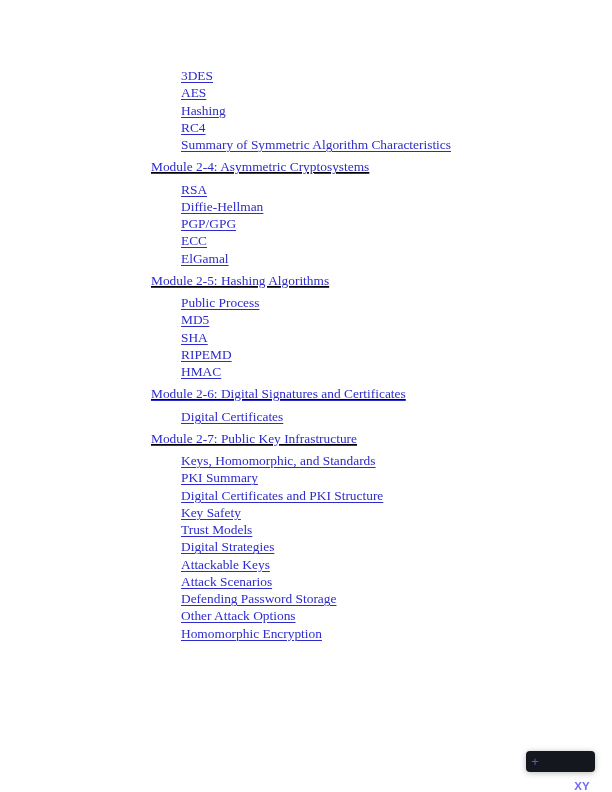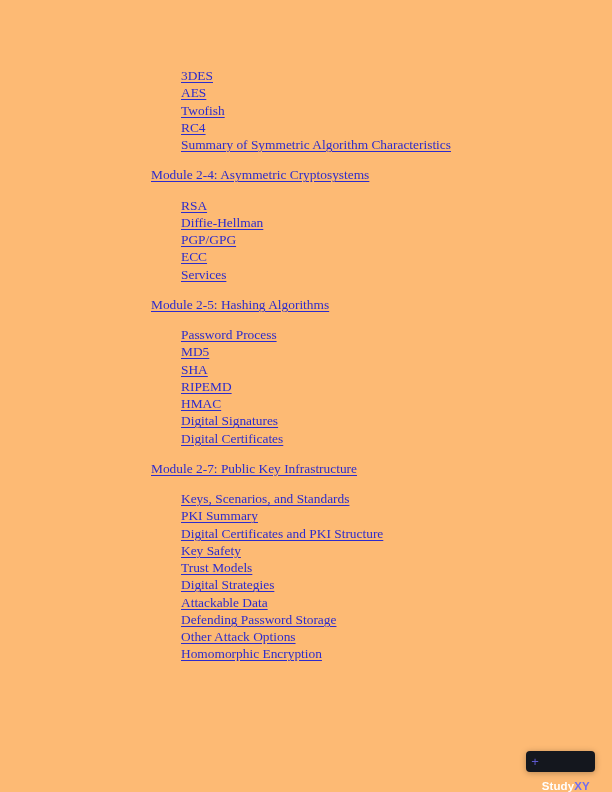--- a/index.html
+++ b/index.html
@@ -1,41 +1,41 @@
 <!DOCTYPE html>
 <html style="--link-color: #2d2bcc;"><head>
 <meta charset="utf-8">
 <style>
   * { margin: 0; padding: 0; box-sizing: border-box; }
   html, body { background: #e8e8e8; }
   .page {
     position: relative;
     width: 612px;
     height: 792px;
-    background: #fdba74;
+    background: #ffffff;
     overflow: hidden;
     font-family: "Liberation Serif", "DejaVu Serif", serif;
     margin: 0 auto;
   }
   .toc {
     position: absolute;
     left: 151px;
     top: 67px;
     font-size: 13.4px;
     line-height: 17.25px;
     white-space: nowrap;
   }
   .toc a {
     color: var(--link-color, #2d2bcc);
     text-decoration: underline;
     text-decoration-thickness: 1px;
     text-underline-offset: 1.5px;
     cursor: pointer;
   }
-  .module-row { margin: 13px 0; }
+  .module-row { margin: 5px 0; text-decoration: underline; }
   .item-row { margin-left: 30px; }
   .badge {
     position: absolute;
     left: 526px;
     top: 751px;
     width: 69px;
     height: 21px;
     border-radius: 4px;
     display: flex;
     align-items: center;
@@ -55,55 +55,56 @@
 </style>
 </head>
 <body>
 
 <div class="page">
 
   <div class="toc">
       <div class="toc-section">
         <div class="item-row"><a href="#">3DES</a></div>
         <div class="item-row"><a href="#">AES</a></div>
-        <div class="item-row"><a href="#">Twofish</a></div>
+        <div class="item-row"><a href="#">Hashing</a></div>
         <div class="item-row"><a href="#">RC4</a></div>
         <div class="item-row"><a href="#">Summary of Symmetric Algorithm Characteristics</a></div>
       </div>
       <div class="toc-section">
         <div class="module-row"><a href="#">Module 2-4: Asymmetric Cryptosystems</a></div>
         <div class="item-row"><a href="#">RSA</a></div>
         <div class="item-row"><a href="#">Diffie-Hellman</a></div>
         <div class="item-row"><a href="#">PGP/GPG</a></div>
         <div class="item-row"><a href="#">ECC</a></div>
-        <div class="item-row"><a href="#">Services</a></div>
+        <div class="item-row"><a href="#">ElGamal</a></div>
       </div>
       <div class="toc-section">
         <div class="module-row"><a href="#">Module 2-5: Hashing Algorithms</a></div>
-        <div class="item-row"><a href="#">Password Process</a></div>
+        <div class="item-row"><a href="#">Public Process</a></div>
         <div class="item-row"><a href="#">MD5</a></div>
         <div class="item-row"><a href="#">SHA</a></div>
         <div class="item-row"><a href="#">RIPEMD</a></div>
         <div class="item-row"><a href="#">HMAC</a></div>
       </div>
       <div class="toc-section">
-        <div class="item-row"><a href="#">Digital Signatures</a></div>
+        <div class="module-row"><a href="#">Module 2-6: Digital Signatures and Certificates</a></div>
         <div class="item-row"><a href="#">Digital Certificates</a></div>
       </div>
       <div class="toc-section">
         <div class="module-row"><a href="#">Module 2-7: Public Key Infrastructure</a></div>
-        <div class="item-row"><a href="#">Keys, Scenarios, and Standards</a></div>
+        <div class="item-row"><a href="#">Keys, Homomorphic, and Standards</a></div>
         <div class="item-row"><a href="#">PKI Summary</a></div>
         <div class="item-row"><a href="#">Digital Certificates and PKI Structure</a></div>
         <div class="item-row"><a href="#">Key Safety</a></div>
         <div class="item-row"><a href="#">Trust Models</a></div>
       </div>
       <div class="toc-section">
         <div class="item-row"><a href="#">Digital Strategies</a></div>
-        <div class="item-row"><a href="#">Attackable Data</a></div>
+        <div class="item-row"><a href="#">Attackable Keys</a></div>
+        <div class="item-row"><a href="#">Attack Scenarios</a></div>
         <div class="item-row"><a href="#">Defending Password Storage</a></div>
         <div class="item-row"><a href="#">Other Attack Options</a></div>
       </div>
       <div class="toc-section">
         <div class="item-row"><a href="#">Homomorphic Encryption</a></div>
       </div>
     </div>
 
   <div class="badge" style="background: rgb(20, 23, 30);">
     <span class="plus" style="color: rgb(94, 88, 207);">+</span>

